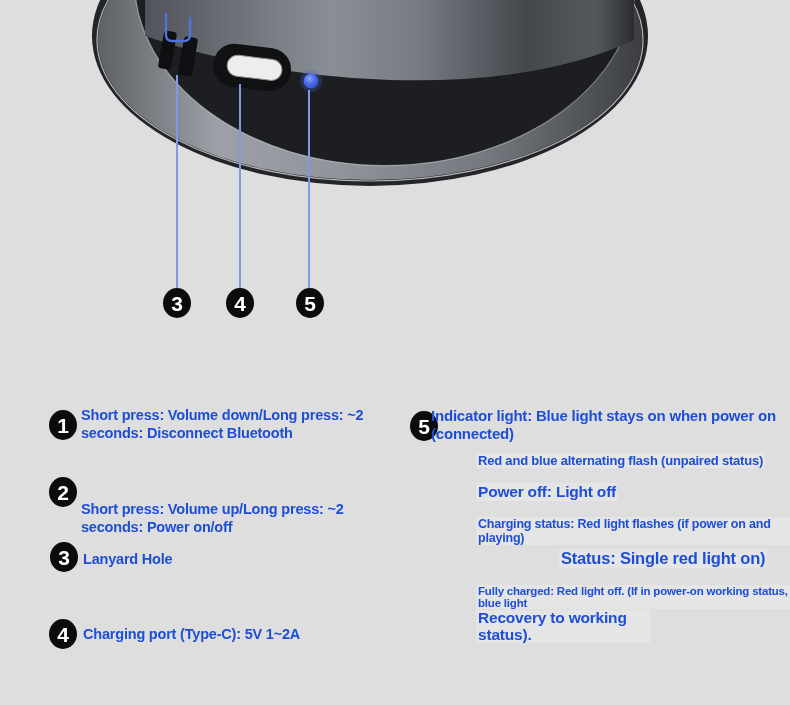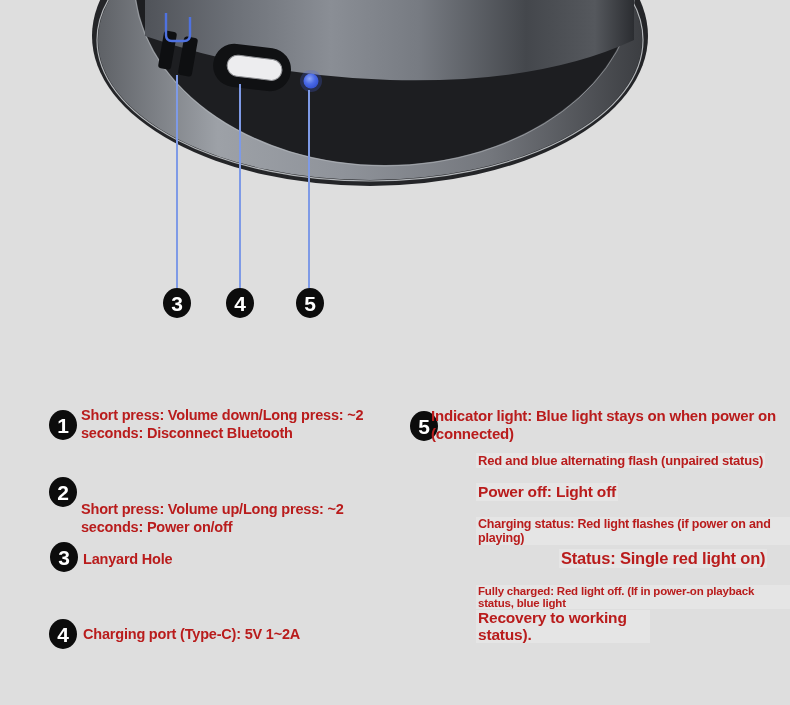--- a/index.html
+++ b/index.html
@@ -15,21 +15,21 @@
   .leader.l5{left:308px;top:90px;height:198px;}
   .num-badge{
     position:absolute;width:28px;height:30px;border-radius:50%;
     background:#0c0c0c;color:#fff;display:flex;align-items:center;justify-content:center;
     font-size:21px;font-weight:700;line-height:1;
   }
   .pb3{left:163px;top:288px;}
   .pb4{left:226px;top:288px;}
   .pb5{left:296px;top:288px;}
   .legend-text{
-    position:absolute;color:#b91c1c;font-weight:700;letter-spacing:-0.2px;
+    position:absolute;color:#1d4ed8;font-weight:700;letter-spacing:-0.2px;
   }
   .li-text{font-size:14.5px;line-height:17.5px;width:318px;}
   .b1{left:49px;top:410px;}
   .t1{left:81px;top:407px;}
   .b2{left:49px;top:477px;}
   .t2{left:81px;top:476px;margin-top:25px;}
   .b3{left:50px;top:542px;}
   .t3{left:83px;top:551px;}
   .b4{left:49px;top:619px;}
   .t4{left:83px;top:626px;}
@@ -122,16 +122,16 @@
   <div class="num-badge b4">4</div>
   <div class="legend-text li-text t4">Charging port (Type-C): 5V 1~2A</div>
 
   <div class="num-badge b5">5</div>
   <div class="legend-text t5">Indicator light: Blue light stays on when power on (connected)</div>
 
   <div class="legend-text sub s1">Red and blue alternating flash (unpaired status)</div>
   <div class="legend-text sub s2">Power off: Light off</div>
   <div class="legend-text sub s3">Charging status: Red light flashes (if power on and playing)</div>
   <div class="legend-text sub s4">Status: Single red light on)</div>
-  <div class="legend-text sub s5">Fully charged: Red light off. (If in power-on playback status, blue light</div>
+  <div class="legend-text sub s5">Fully charged: Red light off. (If in power-on working status, blue light</div>
   <div class="legend-text sub s6">Recovery to working status).</div>
 
 </div>
 
 </body></html>

